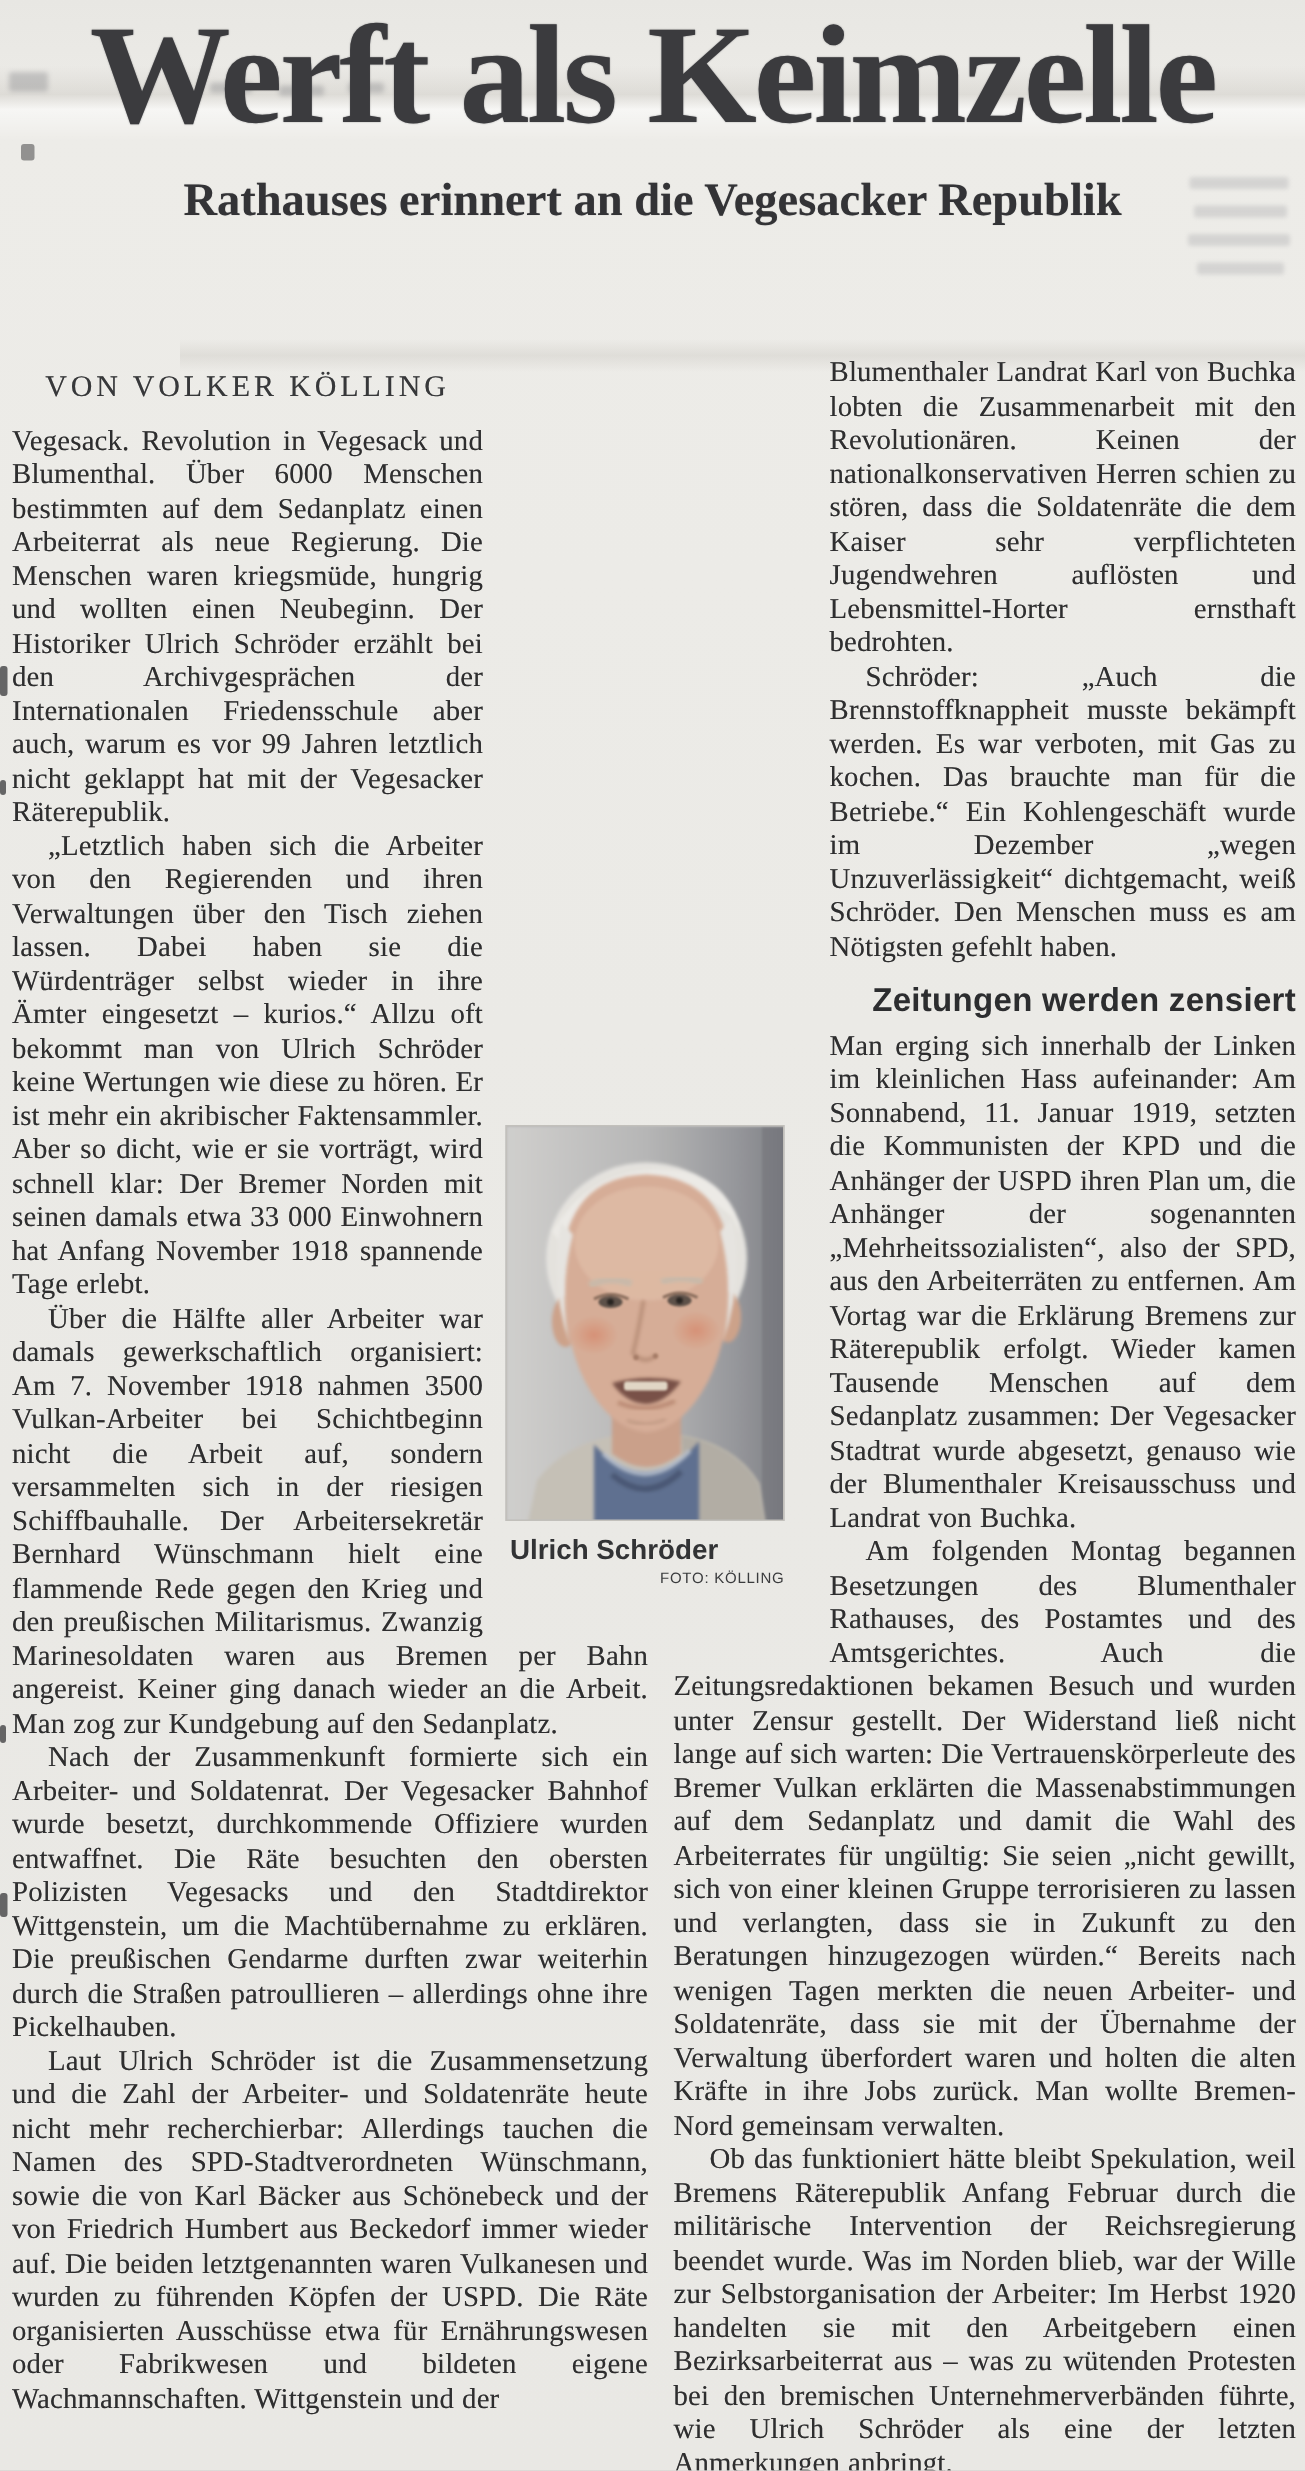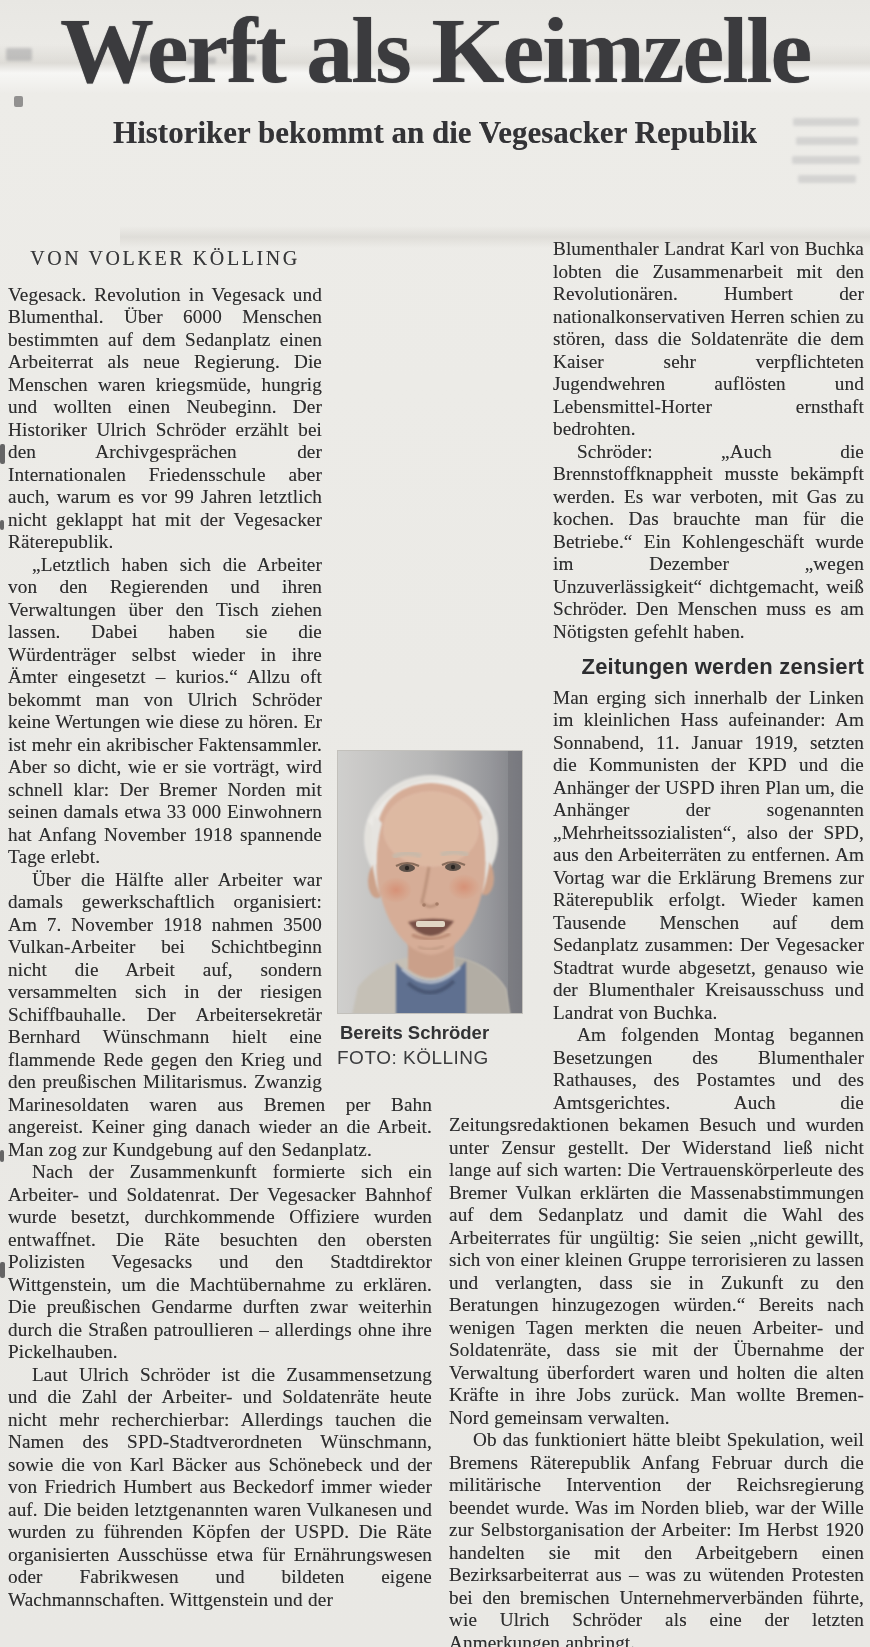--- a/index.html
+++ b/index.html
@@ -49,22 +49,22 @@
   figure.photo .frame {
     width:186px; height:264px; border:1px solid #c2c0bb; overflow:hidden;
     background:#b9b9b9;
   }
   figure.photo svg { display:block; filter:blur(.55px) saturate(.92) contrast(.97); }
   .cap-name {
     font-family:"Liberation Sans", sans-serif; font-weight:700; font-size:18.5px;
     color:#323335; margin-top:8px; padding-left:3px;
   }
   .cap-credit {
-    font-family:"Liberation Sans", sans-serif; font-size:19px; color:#3a3b3d;
-    text-align:left; margin-top:3px; letter-spacing:.5px;
+    font-family:"Liberation Sans", sans-serif; font-size:10px; color:#3a3b3d;
+    text-align:right; margin-top:3px; letter-spacing:.5px;
   }
   
   .art { position:absolute; pointer-events:none; }
   .crease1 { top:44px; left:0; width:100%; height:50px;
     background:linear-gradient(180deg, rgba(255,255,255,0) 0%, rgba(208,205,199,.5) 38%, rgba(255,255,255,.55) 58%, rgba(0,0,0,0) 100%); }
   .crease2 { top:226px; left:120px; width:750px; height:22px;
     background:linear-gradient(180deg, rgba(255,255,255,0), rgba(203,200,194,.4) 50%, rgba(255,255,255,0)); }
   .bleedline { background:#8f9096; opacity:.26; filter:blur(1.4px); border-radius:2px; }
   .smudge { background:#7e7f83; opacity:.35; filter:blur(1.6px); border-radius:2px; }
   .edge { background:#39393b; opacity:.75; border-radius:2px; filter:blur(.3px); }
@@ -87,38 +87,38 @@
   <div class="art edge" style="left:0; top:444px; width:5px; height:20px;"></div>
   <div class="art edge" style="left:0; top:520px; width:4px; height:10px;"></div>
   <div class="art edge" style="left:0; top:1150px; width:4px; height:12px;"></div>
   <div class="art edge" style="left:0; top:1262px; width:5px; height:16px;"></div>
   <div class="art edge" style="left:14px; top:96px; width:9px; height:11px; opacity:.5;"></div>
 
   <header class="masthead">
     <h1 class="headline">
       <span>Werft als Keimzelle</span>
     </h1>
-    <h2 class="subtitle">Historiker bekommt an die Vegesacker Republik</h2>
+    <h2 class="subtitle">Rathauses erinnert an die Vegesacker Republik</h2>
   </header>
 
   <div class="cols">
 
     <div class="col left">
       <span class="spc-l"></span>
       <div class="byline">VON VOLKER KÖLLING</div>
       <p class="lead"><strong>Vegesack.</strong> <span>Revolution in Vegesack und Blumenthal. Über 6000 Menschen bestimmten auf dem Sedanplatz einen Arbeiterrat als neue Regierung. Die Menschen waren kriegsmüde, hungrig und wollten einen Neubeginn. Der Historiker Ulrich Schröder erzählt bei den Archivgesprächen der Internationalen Friedensschule aber auch, warum es vor 99 Jahren letztlich nicht geklappt hat mit der Vegesacker Räterepublik.</span></p>
       <p class="ind">„Letztlich haben sich die Arbeiter von den Regierenden und ihren Verwaltungen über den Tisch ziehen lassen. Dabei haben sie die Würdenträger selbst wieder in ihre Ämter eingesetzt – kurios.“ Allzu oft bekommt man von Ulrich Schröder keine Wertungen wie diese zu hören. Er ist mehr ein akribischer Faktensammler. Aber so dicht, wie er sie vorträgt, wird schnell klar: Der Bremer Norden mit seinen damals etwa 33 000 Einwohnern hat Anfang November 1918 spannende Tage erlebt.</p>
       <p class="ind">Über die Hälfte aller Arbeiter war damals gewerkschaftlich organisiert: Am 7. November 1918 nahmen 3500 Vulkan-Arbeiter bei Schichtbeginn nicht die Arbeit auf, sondern versammelten sich in der riesigen Schiffbauhalle. Der Arbeitersekretär Bernhard Wünschmann hielt eine flammende Rede gegen den Krieg und den preußischen Militarismus. Zwanzig Marinesoldaten waren aus Bremen per Bahn angereist. Keiner ging danach wieder an die Arbeit. Man zog zur Kundgebung auf den Sedanplatz.</p>
       <p class="ind">Nach der Zusammenkunft formierte sich ein Arbeiter- und Soldatenrat. Der Vegesacker Bahnhof wurde besetzt, durchkommende Offiziere wurden entwaffnet. Die Räte besuchten den obersten Polizisten Vegesacks und den Stadtdirektor Wittgenstein, um die Machtübernahme zu erklären. Die preußischen Gendarme durften zwar weiterhin durch die Straßen patroullieren – allerdings ohne ihre Pickelhauben.</p>
       <p class="ind">Laut Ulrich Schröder ist die Zusammensetzung und die Zahl der Arbeiter- und Soldatenräte heute nicht mehr recherchierbar: Allerdings tauchen die Namen des SPD-Stadtverordneten Wünschmann, sowie die von Karl Bäcker aus Schönebeck und der von Friedrich Humbert aus Beckedorf immer wieder auf. Die beiden letztgenannten waren Vulkanesen und wurden zu führenden Köpfen der USPD. Die Räte organisierten Ausschüsse etwa für Ernährungswesen oder Fabrikwesen und bildeten eigene Wachmannschaften. Wittgenstein und der</p>
     </div>
 
     <div class="col right">
       <span class="spc-r"></span>
-      <p>Blumenthaler Landrat Karl von Buchka lobten die Zusammenarbeit mit den Revolutionären. Humbert der nationalkonservativen Herren schien zu stören, dass die Soldatenräte die dem Kaiser sehr verpflichteten Jugendwehren auflösten und Lebensmittel-Horter ernsthaft bedrohten.</p>
+      <p>Blumenthaler Landrat Karl von Buchka lobten die Zusammenarbeit mit den Revolutionären. Keinen der nationalkonservativen Herren schien zu stören, dass die Soldatenräte die dem Kaiser sehr verpflichteten Jugendwehren auflösten und Lebensmittel-Horter ernsthaft bedrohten.</p>
       <p class="ind">Schröder: „Auch die Brennstoffknappheit musste bekämpft werden. Es war verboten, mit Gas zu kochen. Das brauchte man für die Betriebe.“ Ein Kohlengeschäft wurde im Dezember „wegen Unzuverlässigkeit“ dichtgemacht, weiß Schröder. Den Menschen muss es am Nötigsten gefehlt haben.</p>
       <h3 class="subhead">Zeitungen werden zensiert</h3>
       <p>Man erging sich innerhalb der Linken im kleinlichen Hass aufeinander: Am Sonnabend, 11. Januar 1919, setzten die Kommunisten der KPD und die Anhänger der USPD ihren Plan um, die Anhänger der sogenannten „Mehrheitssozialisten“, also der SPD, aus den Arbeiterräten zu entfernen. Am Vortag war die Erklärung Bremens zur Räterepublik erfolgt. Wieder kamen Tausende Menschen auf dem Sedanplatz zusammen: Der Vegesacker Stadtrat wurde abgesetzt, genauso wie der Blumenthaler Kreisausschuss und Landrat von Buchka.</p>
       <p class="ind">Am folgenden Montag begannen Besetzungen des Blumenthaler Rathauses, des Postamtes und des Amtsgerichtes. Auch die Zeitungsredaktionen bekamen Besuch und wurden unter Zensur gestellt. Der Widerstand ließ nicht lange auf sich warten: Die Vertrauenskörperleute des Bremer Vulkan erklärten die Massenabstimmungen auf dem Sedanplatz und damit die Wahl des Arbeiterrates für ungültig: Sie seien „nicht gewillt, sich von einer kleinen Gruppe terrorisieren zu lassen und verlangten, dass sie in Zukunft zu den Beratungen hinzugezogen würden.“ Bereits nach wenigen Tagen merkten die neuen Arbeiter- und Soldatenräte, dass sie mit der Übernahme der Verwaltung überfordert waren und holten die alten Kräfte in ihre Jobs zurück. Man wollte Bremen-Nord gemeinsam verwalten.</p>
       <p class="ind">Ob das funktioniert hätte bleibt Spekulation, weil Bremens Räterepublik Anfang Februar durch die militärische Intervention der Reichsregierung beendet wurde. Was im Norden blieb, war der Wille zur Selbstorganisation der Arbeiter: Im Herbst 1920 handelten sie mit den Arbeitgebern einen Bezirksarbeiterrat aus – was zu wütenden Protesten bei den bremischen Unternehmerverbänden führte, wie Ulrich Schröder als eine der letzten Anmerkungen anbringt.</p>
     </div>
   </div>
 
   <figure class="photo">
     <div class="frame">
@@ -180,18 +180,18 @@
         <circle cx="99" cy="153" r="1.8" fill="#a97b63"></circle>
 
         <path d="M70 171 Q93 165 116 170 Q105 185 92 185 Q79 184 70 171" fill="#7c5044" filter="url(#soft)"></path>
         <rect x="78" y="170" width="29" height="6" rx="2" fill="#e5d9c5"></rect>
         <path d="M74 184 Q93 192 112 183" stroke="#c08b72" stroke-width="3" fill="none" filter="url(#soft)"></path>
 
         <path d="M80 196 Q93 201 106 195" stroke="#c49a82" stroke-width="2" fill="none" filter="url(#soft)"></path>
       </svg>
     </div>
     <figcaption>
-      <div class="cap-name">Bereits Schröder</div>
+      <div class="cap-name">Ulrich Schröder</div>
       <div class="cap-credit">FOTO: KÖLLING</div>
     </figcaption>
   </figure>
 
 </div>
 
 </body></html>

